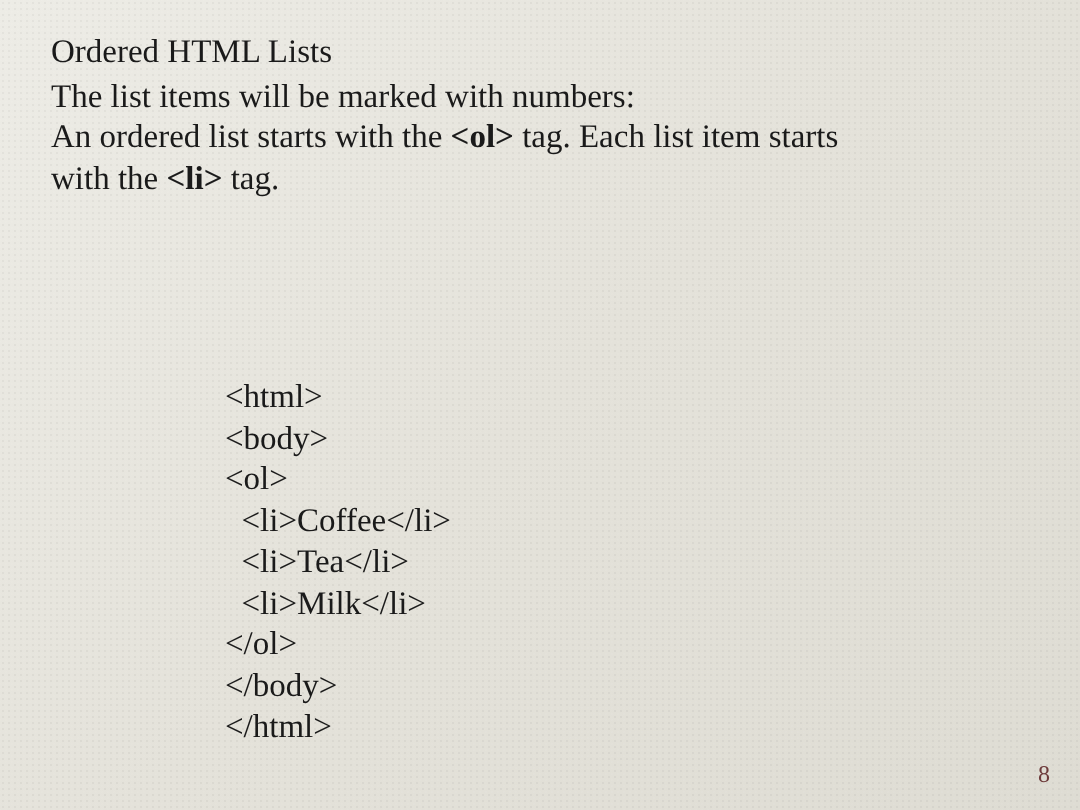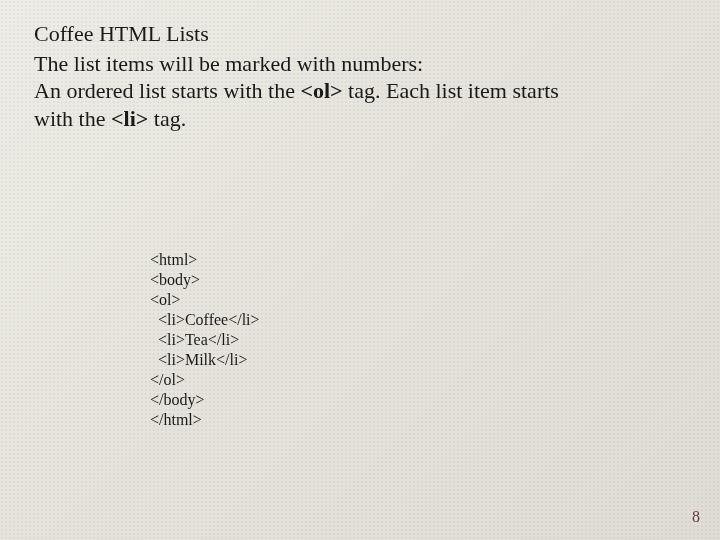--- a/index.html
+++ b/index.html
@@ -33,40 +33,40 @@
     line-height: 1.25;
   }
   .content .title {
     margin-bottom: 2px;
   }
   .code {
     position: absolute;
     left: 150px;
     top: 250px;
     font-family: "Times New Roman", Times, serif;
-    font-size: 16px;
+    font-size: 22px;
     line-height: 1.25;
     white-space: pre;
   }
   .pagenum {
     position: absolute;
     right: 20px;
     bottom: 14px;
     font-size: 16px;
     color: #6d3b3b;
   }
   .bold { font-weight: bold; }
 </style>
 </head>
 <body>
 
 <div class="slide">
 
   <div class="content">
-    <div class="title">Coffee HTML Lists</div>
+    <div class="title">Ordered HTML Lists</div>
     <div>The list items will be marked with numbers:</div>
     <div>
       <span>An ordered list starts with the </span><span class="bold">&lt;ol&gt;</span><span> tag. Each list item starts with the </span><span class="bold">&lt;li&gt;</span><span> tag.</span>
     </div>
   </div>
 
   <div class="code">&lt;html&gt;
 &lt;body&gt;
 &lt;ol&gt;
   &lt;li&gt;Coffee&lt;/li&gt;

